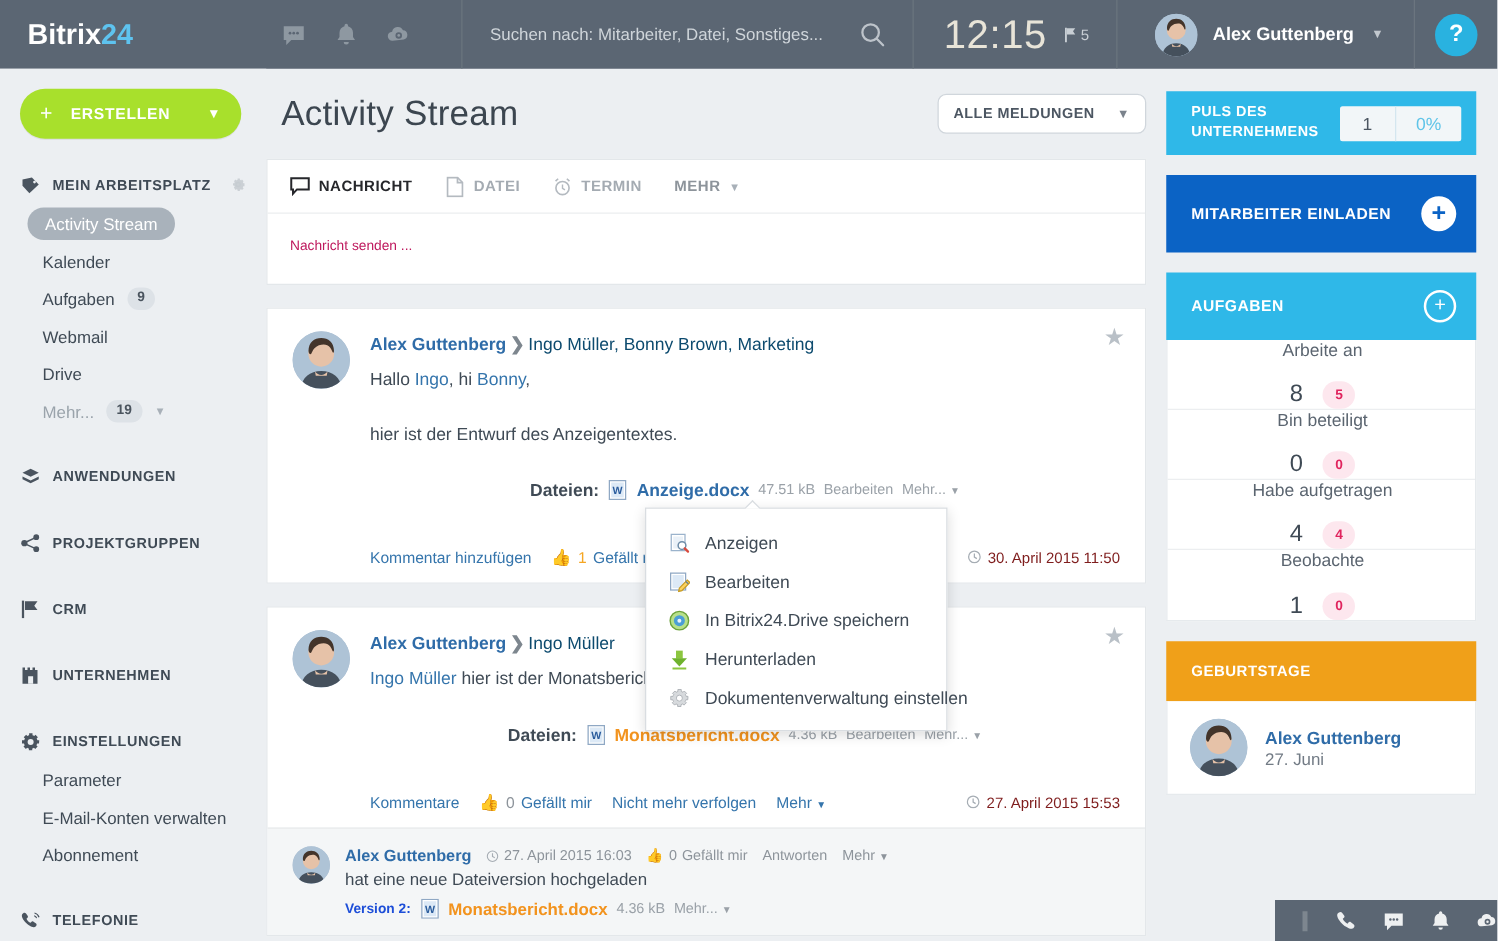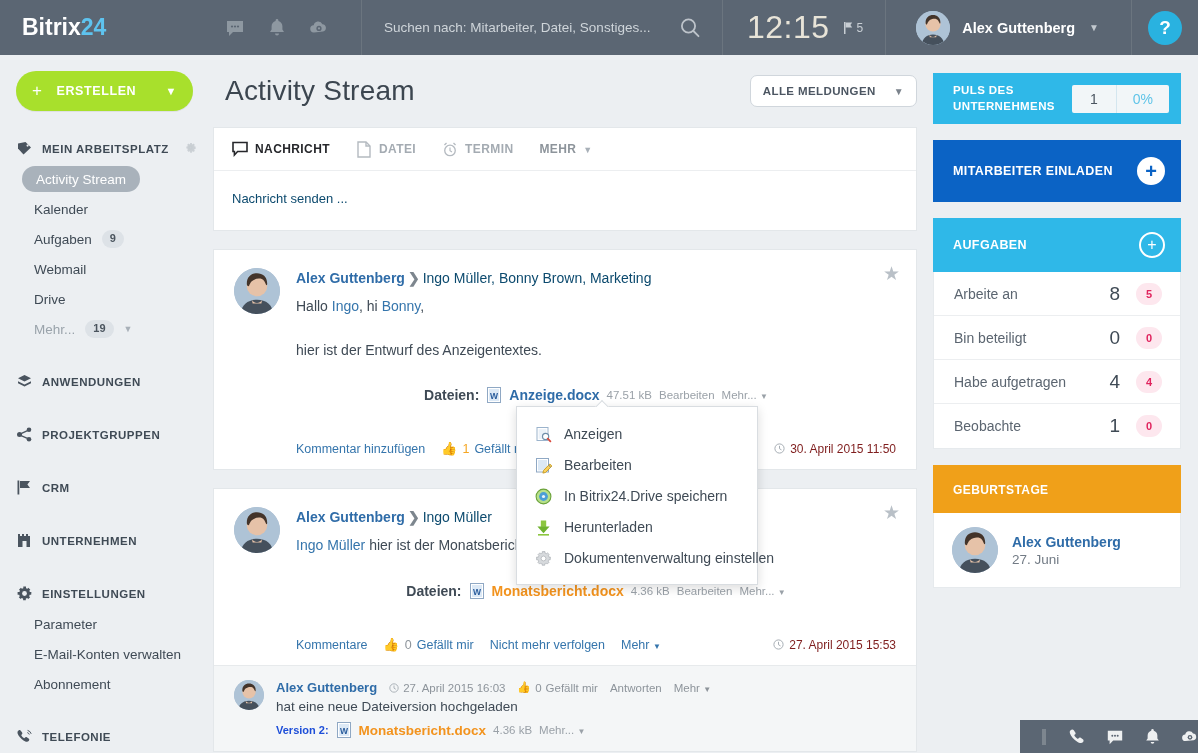--- a/index.html
+++ b/index.html
@@ -26,21 +26,21 @@
   .logo .num { color: #5ec3ef; font-weight: bold; }
 
   .top-icons { display: flex; align-items: center; gap: 22px; margin-left: 10px; }
   .top-icon { width: 20px; height: 20px; opacity: .55; cursor: pointer; display:flex; align-items:center; justify-content:center;}
   .top-icon svg { display:block; }
 
   .search-cell {
     width: 362px; height: 55px;
     border-left: 1px solid #6b757f; border-right: 1px solid #6b757f;
     display: flex; align-items: center; justify-content: space-between;
-    padding: 0 20px 0 22px; margin-left: 32px;
+    padding: 0 20px 0 22px; margin-left: 40px;
   }
   .search-input {
     background: transparent; border: none; outline: none;
     color: #cfd5da; font-size: 13.5px; font-family: "Liberation Sans", sans-serif;
     width: 290px;
   }
   .search-input::placeholder { color: #cfd5da; opacity: 1; }
   .search-btn { width: 24px; height: 24px; opacity: .8; cursor: pointer; }
 
   .clock-cell {
@@ -136,21 +136,21 @@
   }
   .composer-tabs {
     display: flex; align-items: center; gap: 26px; padding: 13px 18px;
     border-bottom: 1px solid #eceef0;
   }
   .ctab { display: flex; align-items: center; gap: 7px; font-size: 12px;
           font-weight: bold; letter-spacing: .4px; color: #a4abb2; cursor: pointer; }
   .ctab.active { color: #26272b; }
   .ctab .ti { width: 16px; height: 16px; display:flex;align-items:center;justify-content:center; }
   .ctab-more { font-size: 12px; font-weight: bold; color: #8d949b; letter-spacing:.4px; cursor:pointer;}
-  .composer-body { padding: 20px 12px 24px 18px; color: #0c4a6e; font-size: 13px; }
+  .composer-body { padding: 20px 12px 24px 18px; color: #be185d; font-size: 11px; }
 
   
   .post {
     background: #fff; border: 1px solid #e3e7ea; margin: 18px 8px 0 0;
     position: relative; padding: 18px 20px 0 20px;
   }
   .post-row { display: flex; gap: 16px; }
   .post-body { flex: 1; min-width: 0; }
   .post-head { font-size: 14px; color: #3f4a55; line-height: 1.5; }
   .lnk-blue { color: #2f6ca8; font-weight: bold; text-decoration: none; cursor: pointer; }
@@ -233,21 +233,21 @@
   }
   .w-tasks-head .t { color: #fff; font-size: 12.5px; font-weight: bold; letter-spacing: .4px; }
   .circ-plus-out {
     width: 26px; height: 26px; border-radius: 50%; border: 2px solid #fff; color: #fff;
     display: flex; align-items: center; justify-content: center; font-size: 16px;
     line-height: 1;
   }
   .task-list { background: #fff; border: 1px solid #e6eaed; border-top: none; }
   .task-row {
     display: flex; align-items: center; justify-content: space-between;
-    padding: 0 18px 0 20px; height: 44px; border-bottom: 1px solid #eceef0; cursor: pointer;
+    padding: 0 18px 0 20px; height: 56px; border-bottom: 1px solid #eceef0; cursor: pointer; flex-direction: column;
   }
   .task-row:last-child { border-bottom: none; }
   .task-label { color: #5b6570; font-size: 14px; }
   .task-right { display: flex; align-items: center; gap: 16px; }
   .task-count { color: #3f4a55; font-size: 19px; font-weight: 300; }
   .task-badge {
     background: #fde7ee; color: #e0245e; font-size: 11px; font-weight: bold;
     border-radius: 11px; min-width: 26px; height: 22px;
     display: flex; align-items: center; justify-content: center; padding: 0 7px;
   }

